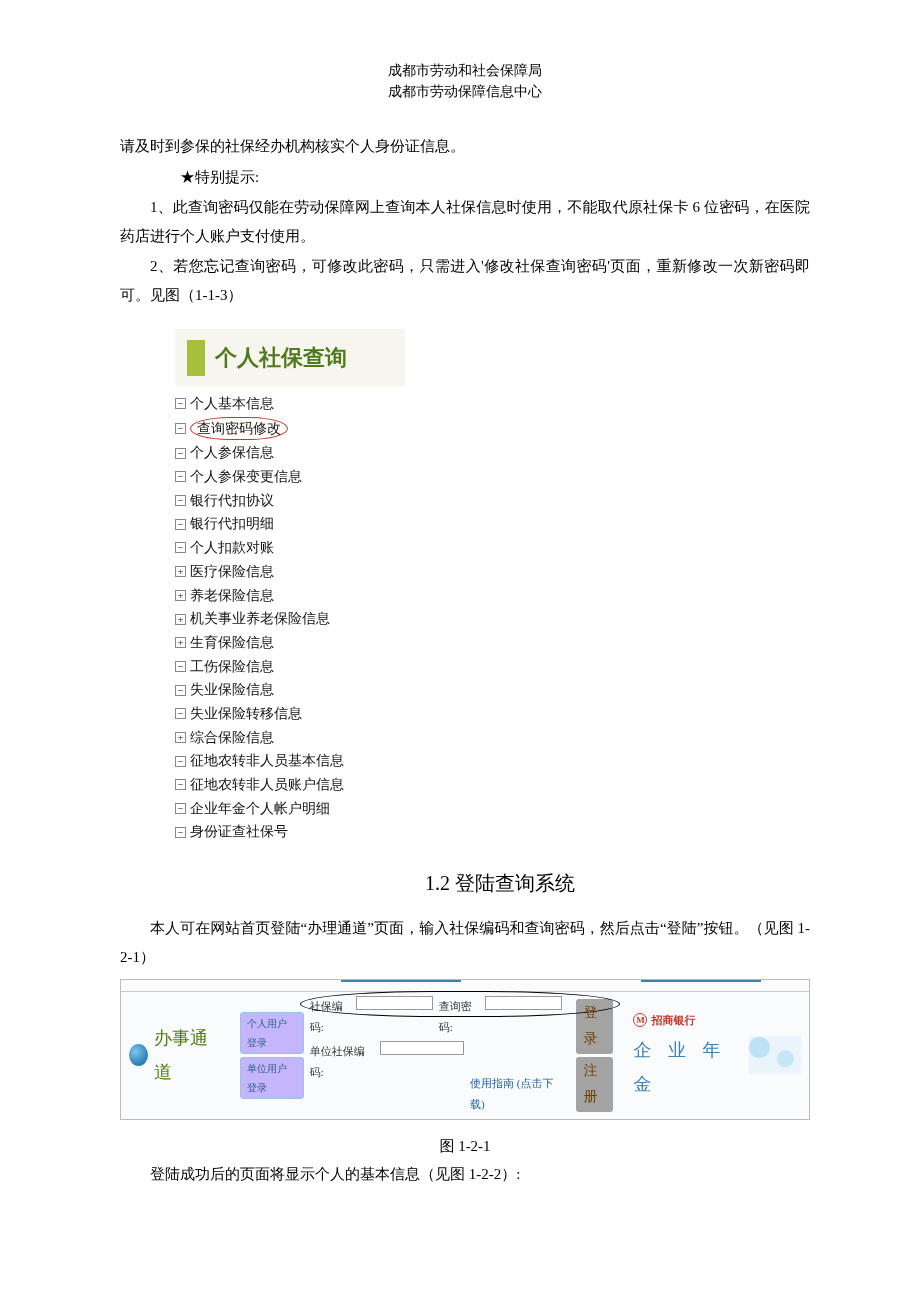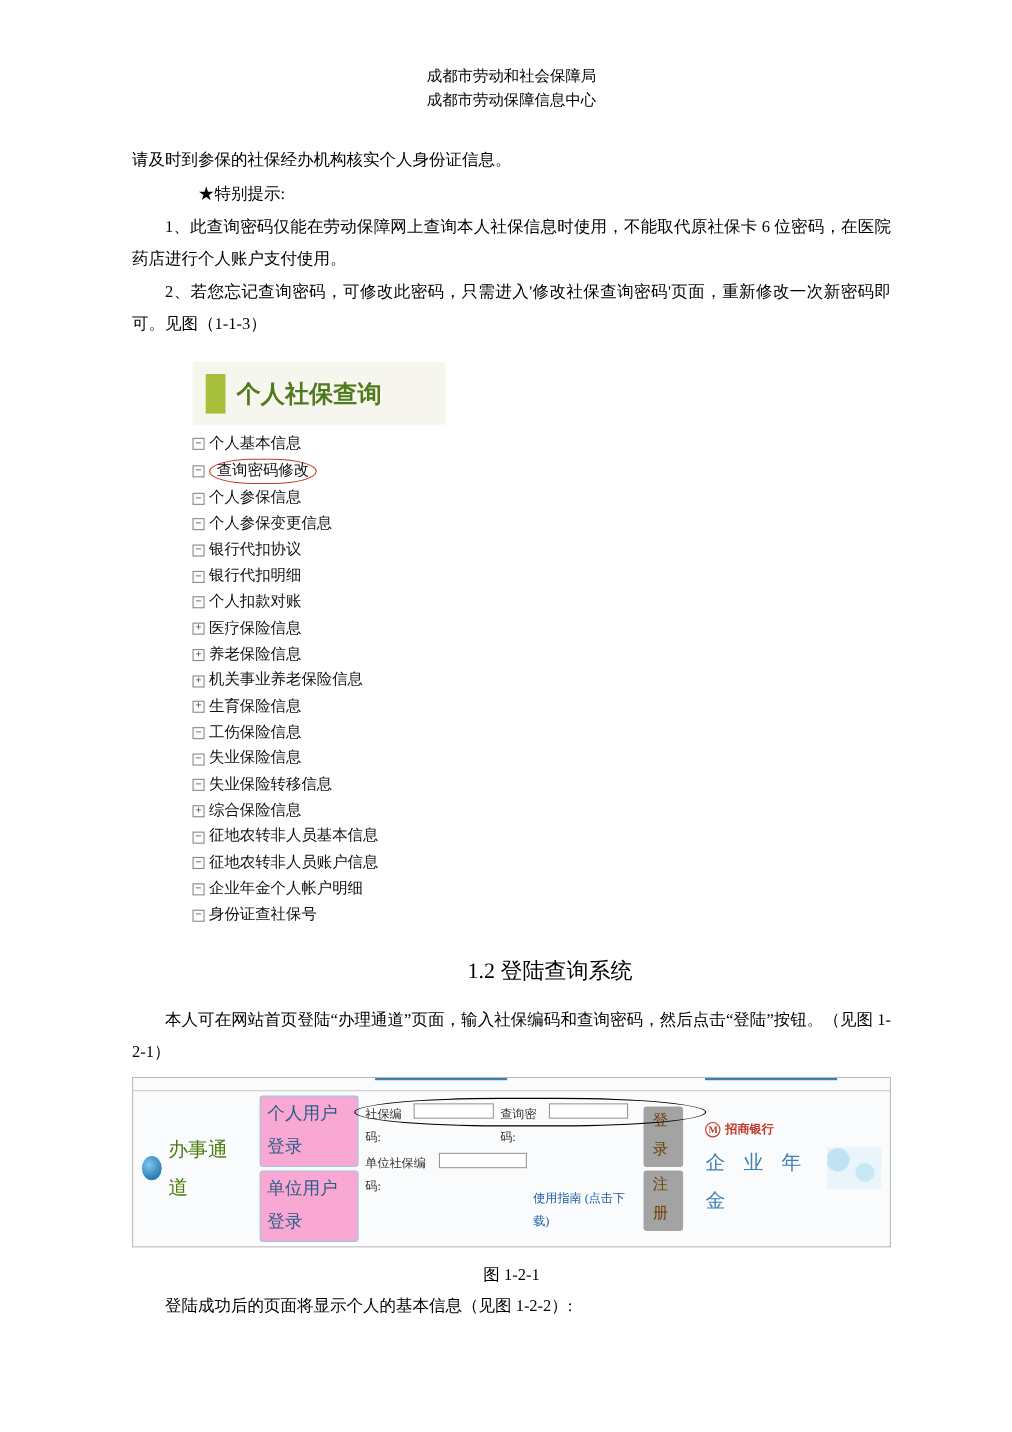--- a/index.html
+++ b/index.html
@@ -122,25 +122,25 @@
       display: inline-block;
     }
     .brand-text {
       font-family: "KaiTi", "楷体", serif;
       font-size: 18px;
       color: #4d7c0f;
       margin-right: 18px;
     }
     .tab-col { display: flex; flex-direction: column; gap: 3px; }
     .tab-badge {
-      background: #f9a8d4;
+      background: #c4b5fd;
       border: 1px solid #9cc4e0;
       border-radius: 3px;
       padding: 1px 6px;
-      font-size: 16px;
+      font-size: 10px;
       color: #2b5d86;
     }
     .form-col {
       display: flex;
       flex-direction: column;
       gap: 3px;
       position: relative;
     }
     .form-row {
       display: flex;

